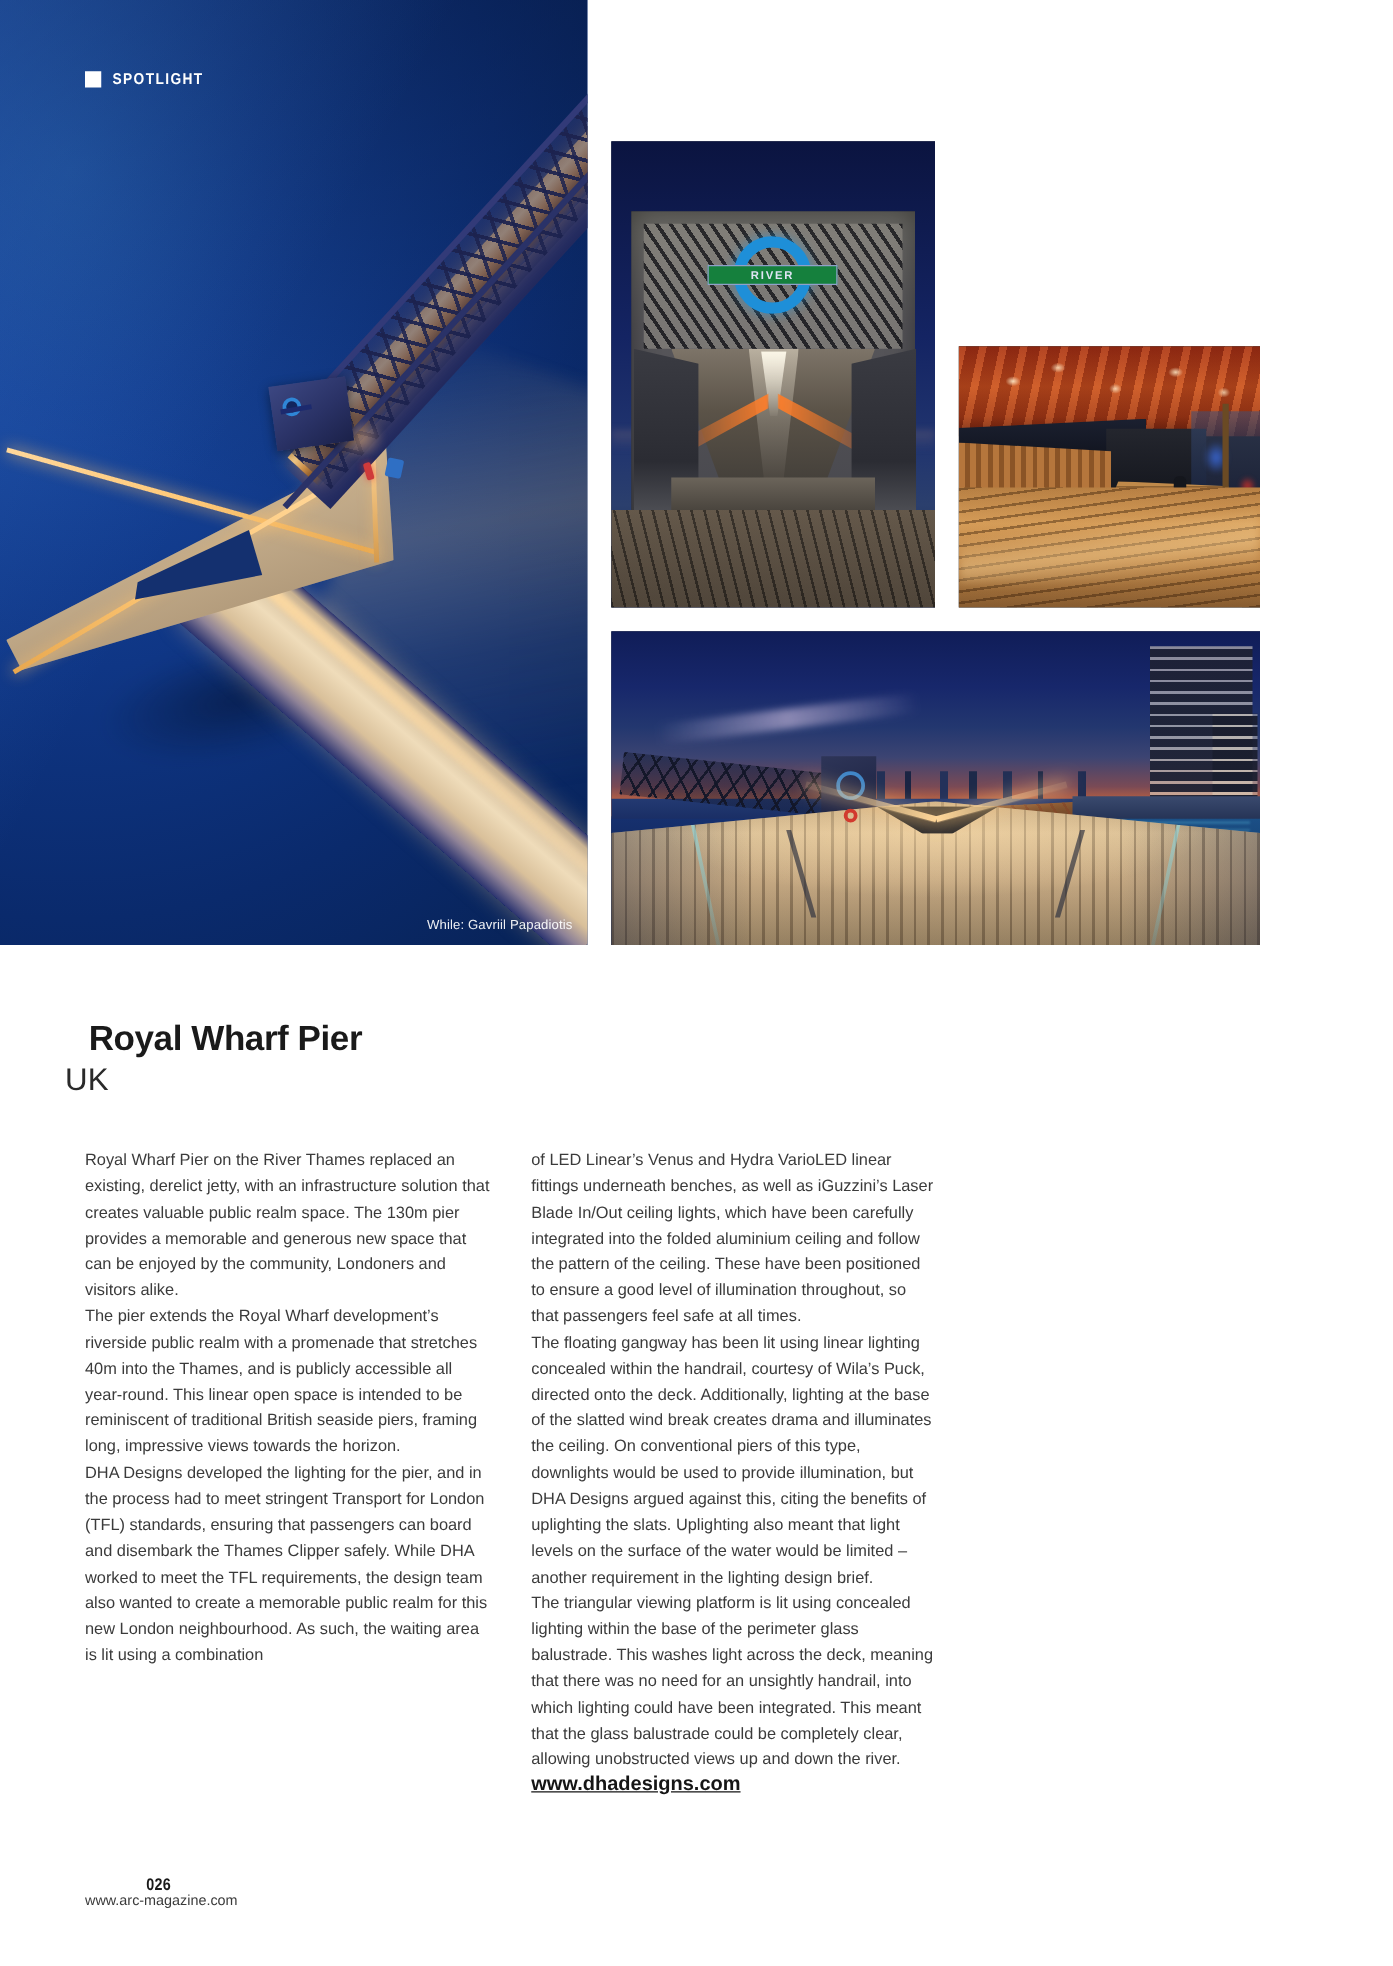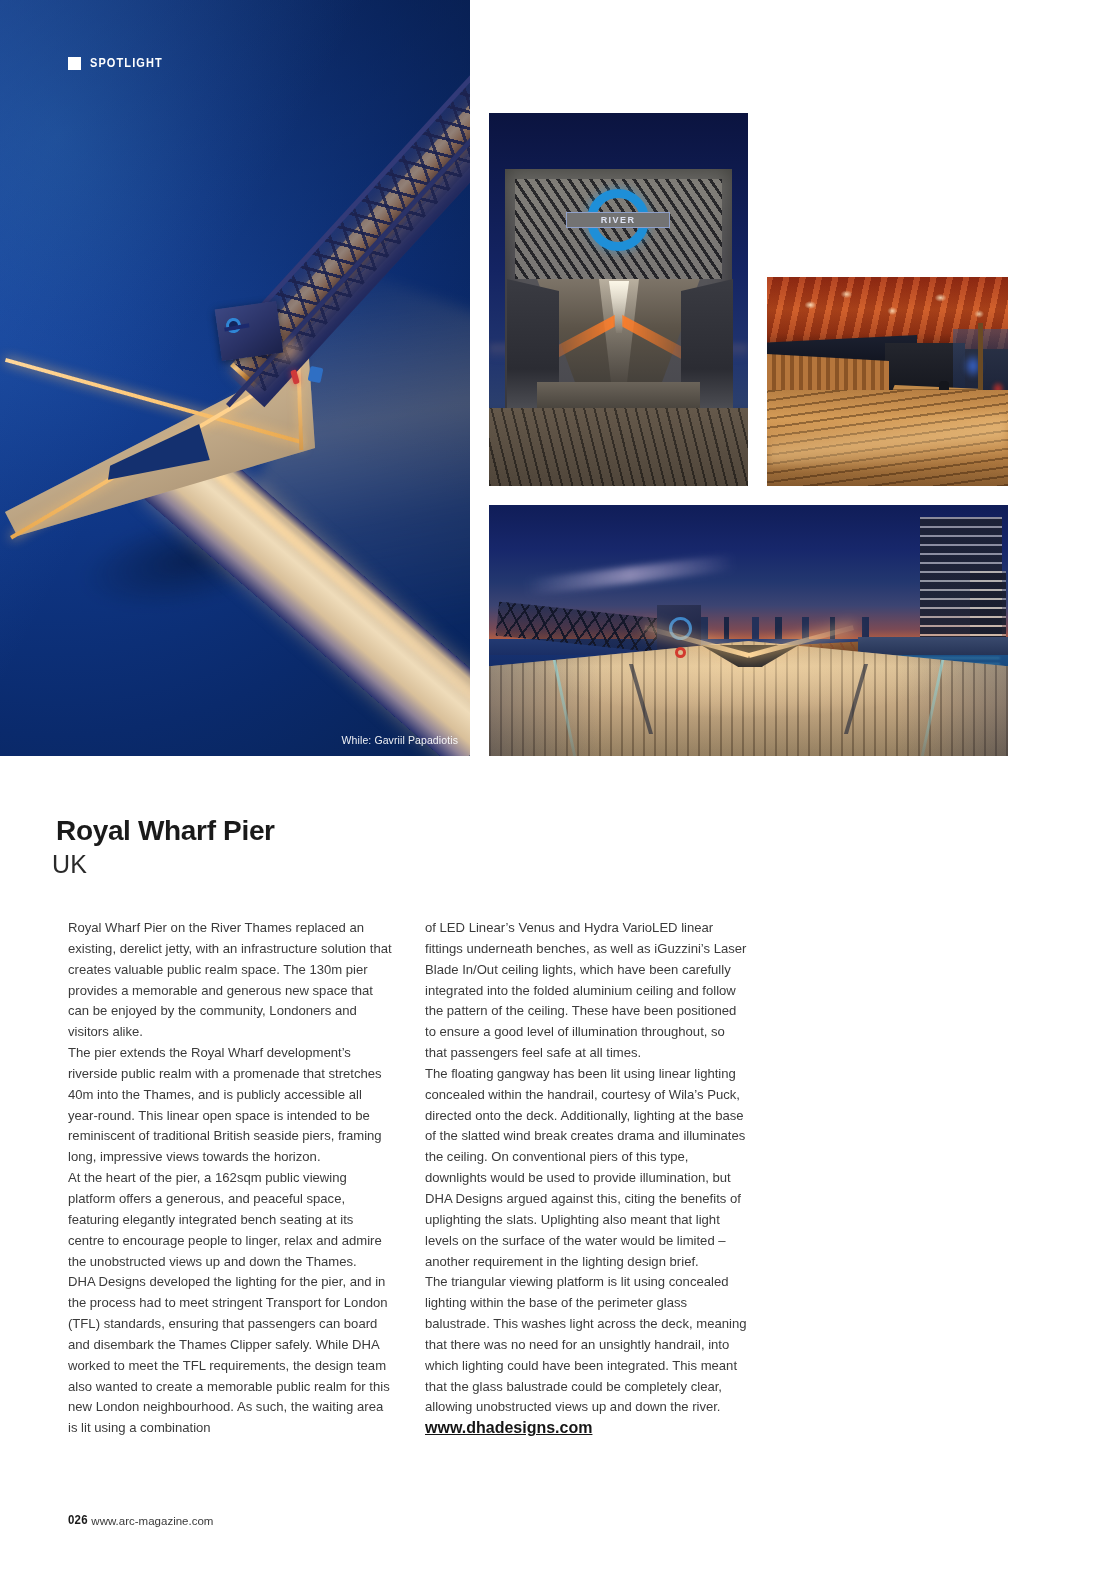--- a/index.html
+++ b/index.html
@@ -176,21 +176,21 @@
     background:
       repeating-linear-gradient(56deg, rgba(20,20,24,.75) 0 3px, rgba(150,146,138,.55) 3px 9px);
   }
   .riv-roundel {
     position:absolute; left:98px; top:76px; width:62px; height:62px;
     border-radius:50%; border:9px solid #1e8fd8; background:transparent;
     box-shadow:0 0 9px rgba(40,150,220,.6);
   }
   .riv-bar {
     position:absolute; left:77px; top:99px; width:104px; height:16px;
-    background:#737373; border:1.5px solid #8fa0c9;
+    background:#15803d; border:1.5px solid #8fa0c9;
     display:flex; align-items:center; justify-content:center;
   }
   .riv-bar span { color:#dfe4f4; font-size:9px; font-weight:700; letter-spacing:.16em; }
   .riv-tunnel {
     position:absolute; left:48px; top:166px; width:163px; height:124px;
     background:linear-gradient(180deg,#7d7468 0%,#5b5348 40%,#3d3a36 100%);
     clip-path:polygon(0% 0%, 100% 0%, 72% 100%, 28% 100%);
   }
   .riv-tunnel-core {
     position:absolute; left:110px; top:166px; width:40px; height:124px;
@@ -334,37 +334,37 @@
     background:linear-gradient(180deg, rgba(150,210,210,.75), rgba(100,160,170,.25));
   }
   .p-glass-l { left:74px; transform:skewX(12deg); }
   .p-glass-r { right:74px; transform:skewX(-12deg); }
   .p-post-l { position:absolute; left:150px; bottom:22px; width:4px; height:70px; background:rgba(40,44,60,.65); transform:skewX(16deg); }
   .p-post-r { position:absolute; right:150px; bottom:22px; width:4px; height:70px; background:rgba(40,44,60,.65); transform:skewX(-16deg); }
   .p-ring { position:absolute; left:186px; top:142px; width:11px; height:11px; border-radius:50%; border:3px solid #d23a2e; }
 
   
   .headline {
-    position:absolute; left:56px; top:815px;
+    position:absolute; left:71px; top:815px;
     font-size:28px; font-weight:700; color:#1a1a1a; letter-spacing:-.012em;
   }
   .subhead {
     position:absolute; left:52px; top:850px;
     font-size:25px; font-weight:300; color:#2a2a2a; letter-spacing:.005em;
   }
   .cols { position:absolute; left:68px; top:918px; width:706px; display:flex; gap:32px; }
   .col { width:325px; }
   .col p {
     font-size:13.1px; line-height:20.85px; color:#3b3b3b;
     text-align:left; margin:0;
   }
   .col p + p { margin-top:0; }
   .url-bold { display:block; font-weight:700; color:#151515; margin-top:1px; }
 
-  .footer { position:absolute; left:68px; bottom:46px; display:flex; align-items:flex-end; }
+  .footer { position:absolute; left:68px; bottom:46px; display:flex; align-items:center;flex-direction:column; }
   .pageno {
     font-size:13.5px; font-weight:700; color:#1a1a1a; letter-spacing:.02em;
     transform:scaleX(.85); transform-origin:left center;
     font-family:"Liberation Sans Narrow","Liberation Sans",sans-serif;
   }
   .sitelink { font-size:11.5px; color:#3a3a3a; }
 </style>
 </head>
 <body>
 
@@ -468,21 +468,20 @@
   <div class="p-post-r"></div>
 </div>
 
 <h1 class="headline">Royal Wharf Pier</h1>
 <h2 class="subhead">UK</h2>
 
 <div class="cols">
   <div class="col">
     <p>Royal Wharf Pier on the River Thames replaced an existing, derelict jetty, with an infrastructure solution that creates valuable public realm space. The 130m pier provides a memorable and generous new space that can be enjoyed by the community, Londoners and visitors alike.</p>
     <p>The pier extends the Royal Wharf development’s riverside public realm with a promenade that stretches 40m into the Thames, and is publicly accessible all year-round. This linear open space is intended to be reminiscent of traditional British seaside piers, framing long, impressive views towards the horizon.</p>
-    <p>At the heart of the pier, a 162sqm public viewing platform offers a generous, and peaceful space, featuring elegantly integrated bench seating at its centre to encourage people to linger, relax and admire the unobstructed views up and down the Thames.</p>
     <p>DHA Designs developed the lighting for the pier, and in the process had to meet stringent Transport for London (TFL) standards, ensuring that passengers can board and disembark the Thames Clipper safely. While DHA worked to meet the TFL requirements, the design team also wanted to create a memorable public realm for this new London neighbourhood. As such, the waiting area is lit using a combination</p>
   </div>
   <div class="col">
     <p>of LED Linear’s Venus and Hydra VarioLED linear fittings underneath benches, as well as iGuzzini’s Laser Blade In/Out ceiling lights, which have been carefully integrated into the folded aluminium ceiling and follow the pattern of the ceiling. These have been positioned to ensure a good level of illumination throughout, so that passengers feel safe at all times.</p>
     <p>The floating gangway has been lit using linear lighting concealed within the handrail, courtesy of Wila’s Puck, directed onto the deck. Additionally, lighting at the base of the slatted wind break creates drama and illuminates the ceiling. On conventional piers of this type, downlights would be used to provide illumination, but DHA Designs argued against this, citing the benefits of uplighting the slats. Uplighting also meant that light levels on the surface of the water would be limited – another requirement in the lighting design brief.</p>
     <p>The triangular viewing platform is lit using concealed lighting within the base of the perimeter glass balustrade. This washes light across the deck, meaning that there was no need for an unsightly handrail, into which lighting could have been integrated. This meant that the glass balustrade could be completely clear, allowing unobstructed views up and down the river.</p>
     <a class="url-bold" href="#">www.dhadesigns.com</a>
   </div>
 </div>
 

